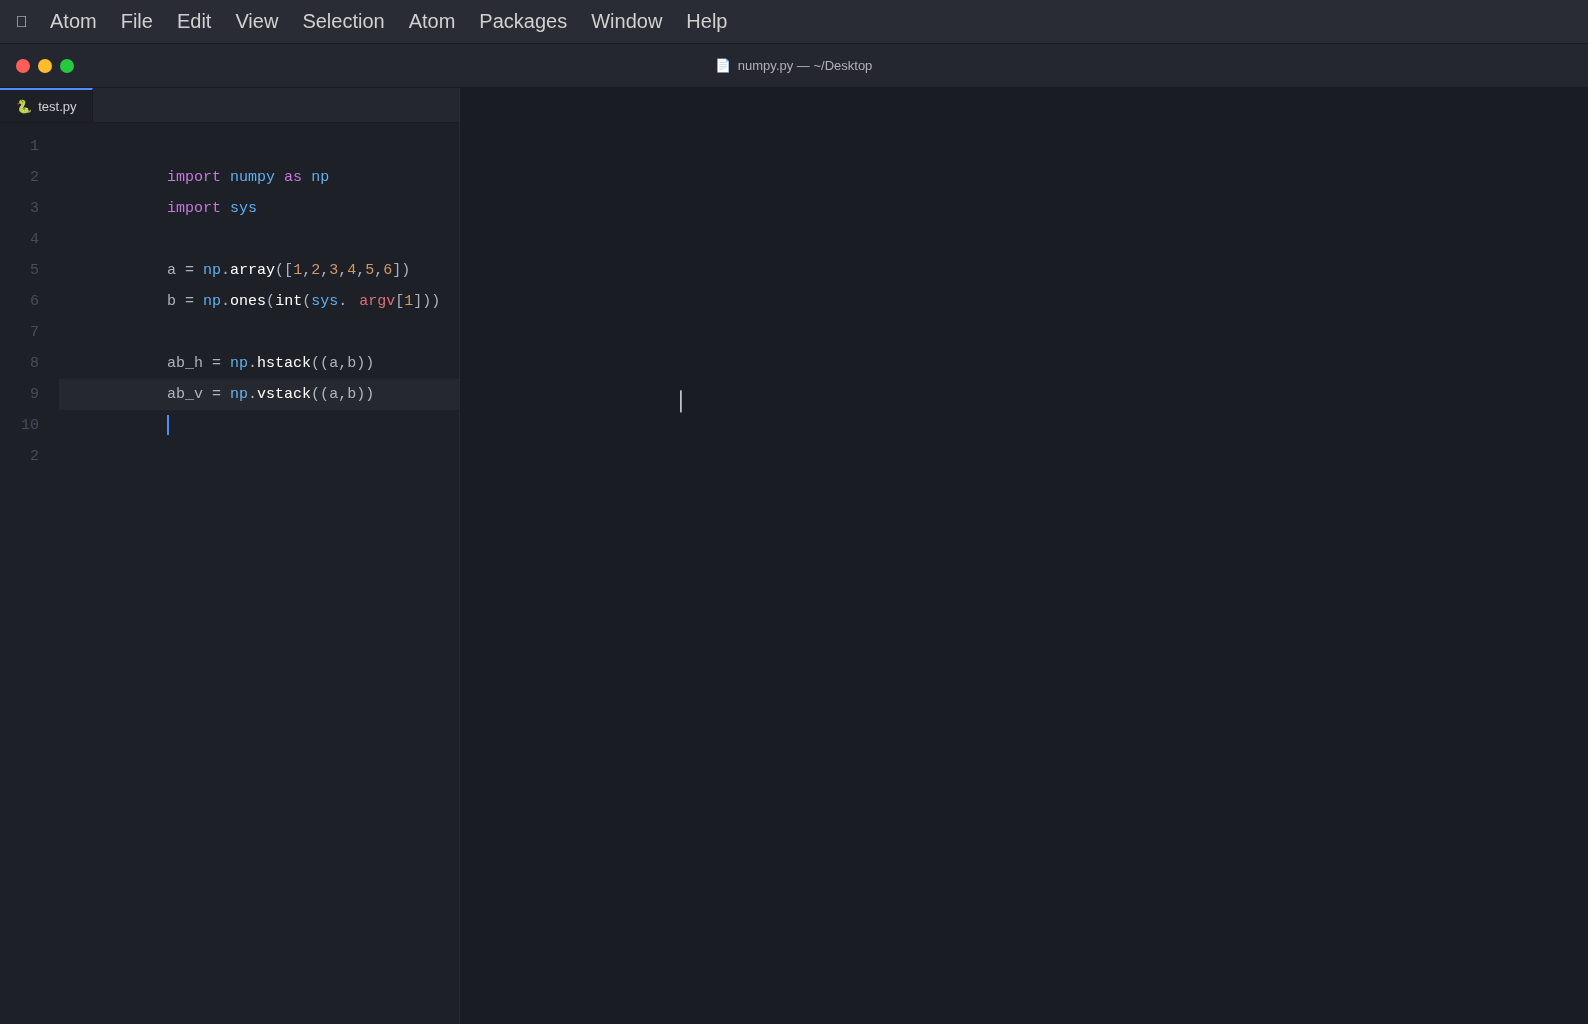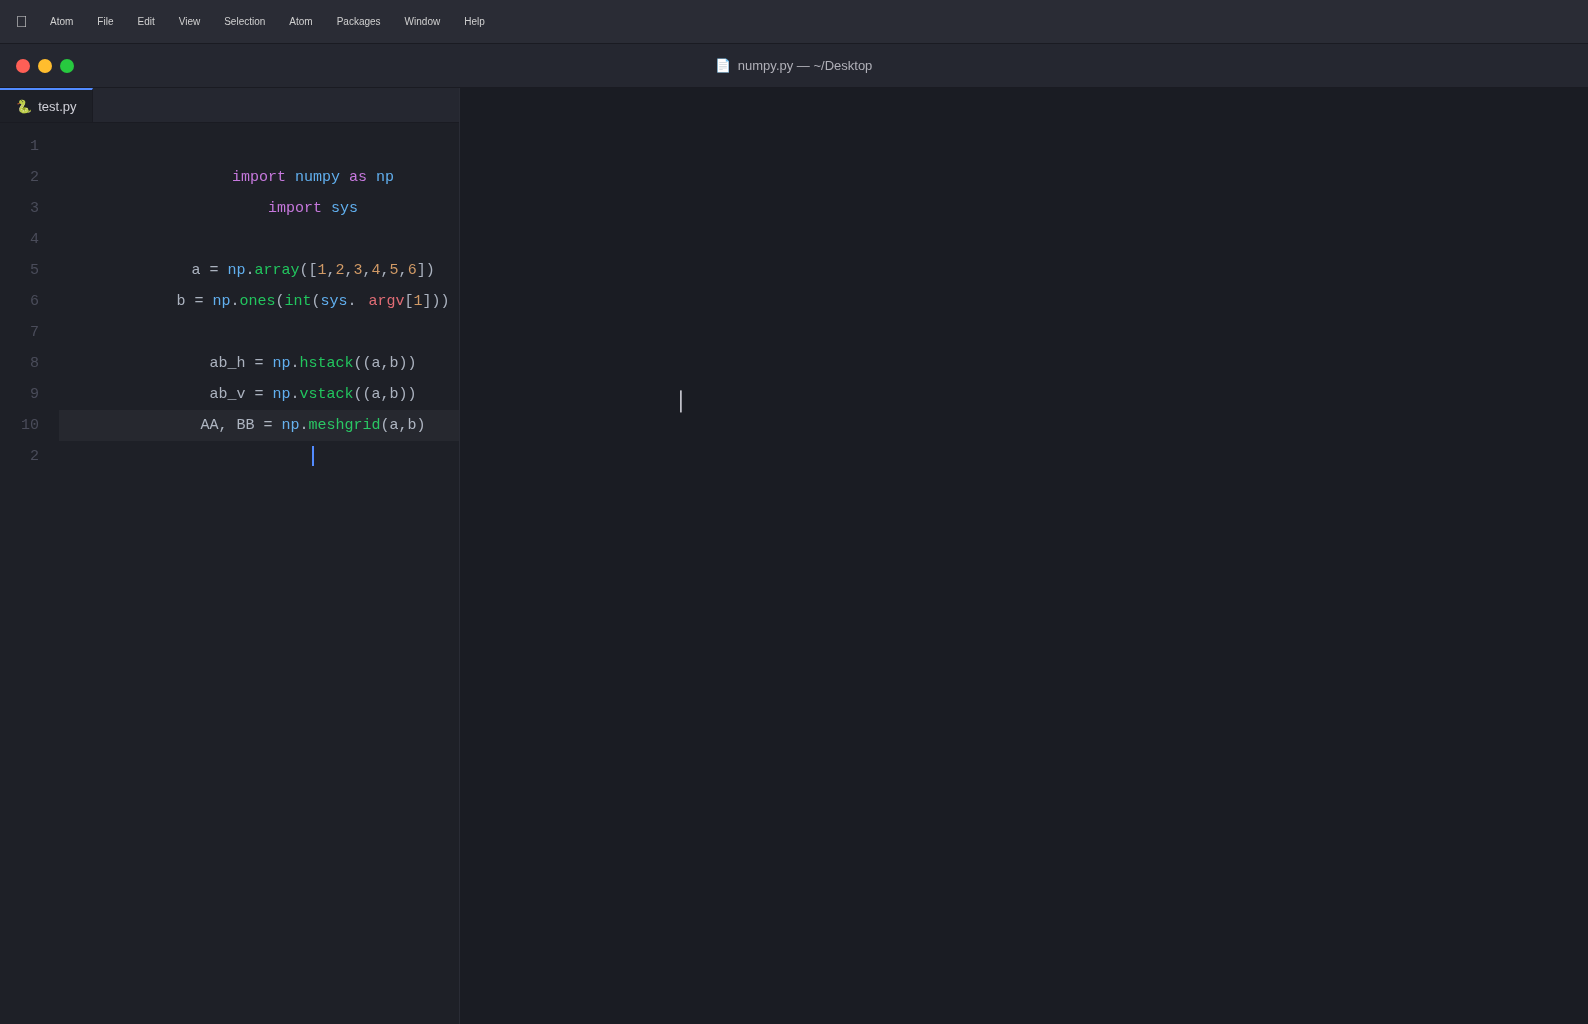--- a/index.html
+++ b/index.html
@@ -29,21 +29,21 @@
 
     .apple-icon {
       font-size: 16px;
       color: #d0d0d0;
       margin-right: 8px;
       cursor: pointer;
     }
 
     .menu-item {
       color: #d0d0d0;
-      font-size: 10px;
+      font-size: 20px;
       padding: 4px 10px;
       border-radius: 4px;
       cursor: pointer;
       white-space: nowrap;
     }
 
     
     .titlebar {
       height: 44px;
       background: #252730;
@@ -167,32 +167,31 @@
     .code-lines {
       flex: 1;
       padding-left: 4px;
     }
 
     .code-line {
       height: 31px;
       line-height: 31px;
       white-space: pre;
       position: relative;
-      text-align: center;
     }
 
     .code-line.active-line {
       background: rgba(255,255,255,0.04);
     }
 
     
     .kw { color: #c678dd; } 
     .mod { color: #61afef; } 
     .op { color: #abb2bf; } 
-    .fn { color: #22c55e; } 
+    .fn { color: #ffffff; } 
     .num { color: #d19a66; } 
     .punc { color: #abb2bf; } 
     .plain { color: #abb2bf; } 
     .red-text { color: #e06c75; margin-left: 12px; } 
 
     
     .cursor {
       display: inline-block;
       width: 2px;
       height: 20px;
@@ -303,23 +302,20 @@
 
           <div class="code-line">
             <span class="plain">ab_h </span><span class="op">= </span><span class="mod">np</span><span class="punc">.</span><span class="fn">hstack</span><span class="punc">((</span><span class="plain">a</span><span class="punc">,</span><span class="plain">b</span><span class="punc">))</span>
           </div>
 
           <div class="code-line">
             <span class="plain">ab_v </span><span class="op">= </span><span class="mod">np</span><span class="punc">.</span><span class="fn">vstack</span><span class="punc">((</span><span class="plain">a</span><span class="punc">,</span><span class="plain">b</span><span class="punc">))</span>
           </div>
 
 
-          <div class="code-line">
-            <span class="plain">AA</span><span class="punc">, </span><span class="plain">BB </span><span class="op">= </span><span class="mod">np</span><span class="punc">.</span><span class="fn">meshgrid</span><span class="punc">(</span><span class="plain">a</span><span class="punc">,</span><span class="plain">b</span><span class="punc">)</span>
-          </div>
 
           <div class="code-line active-line">
             <span class="cursor"></span>
           </div>
         </div>
       </div>
     </div>
   </div>
 
   <div class="right-panel">

